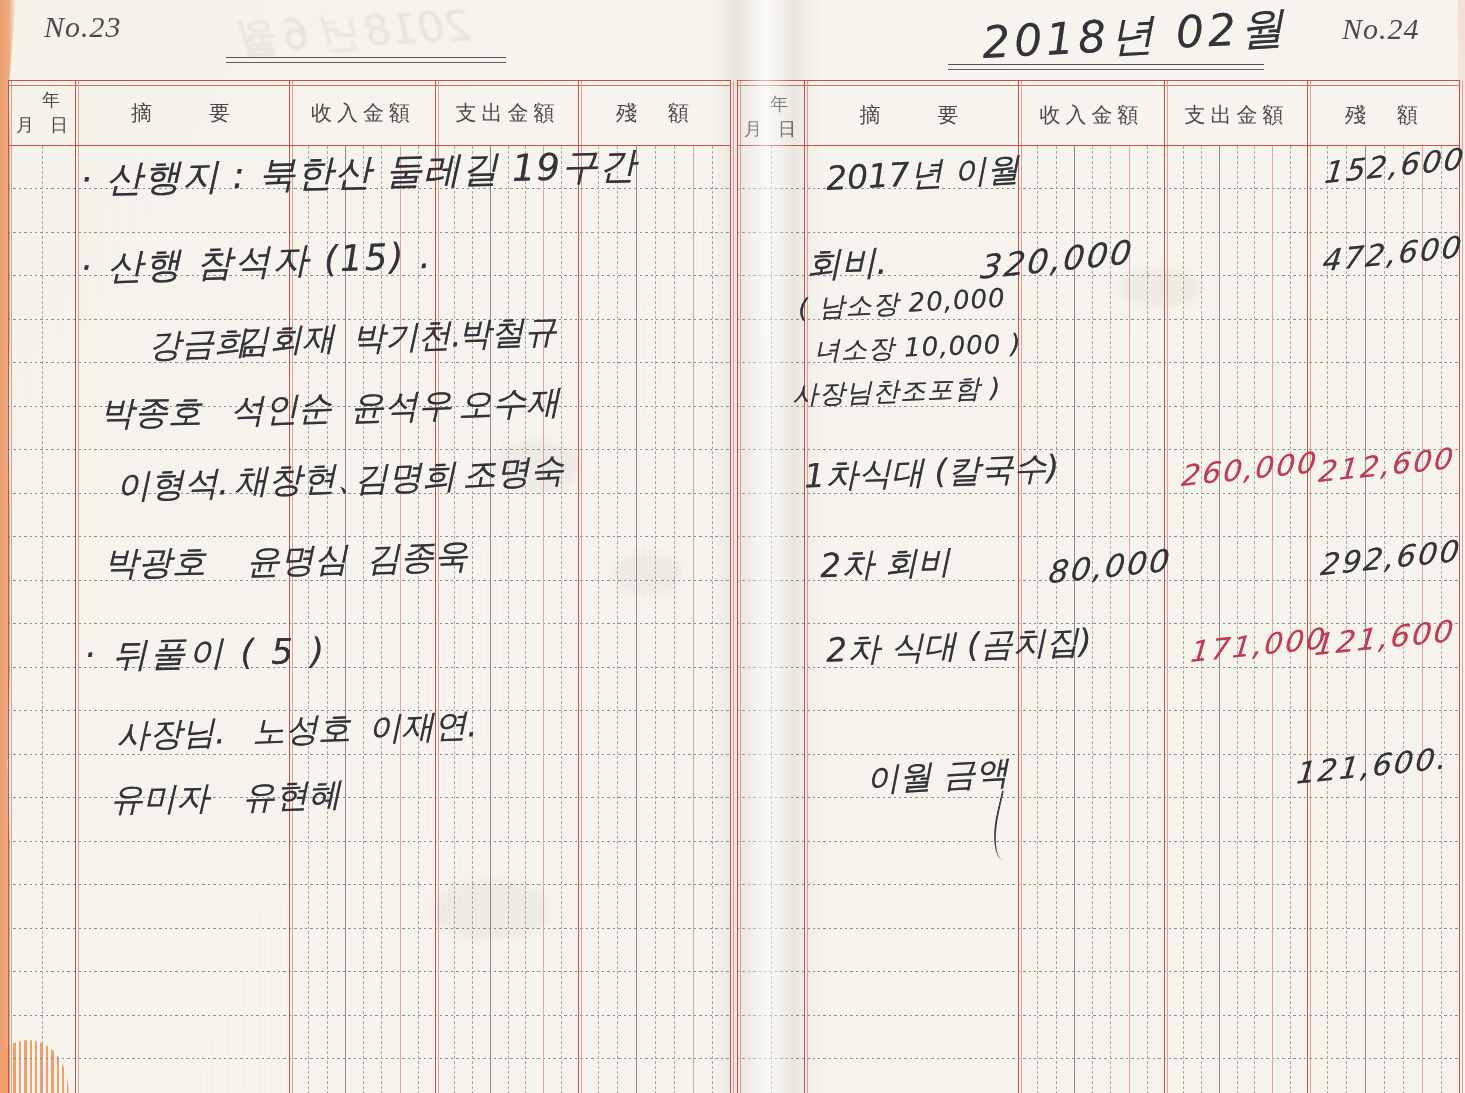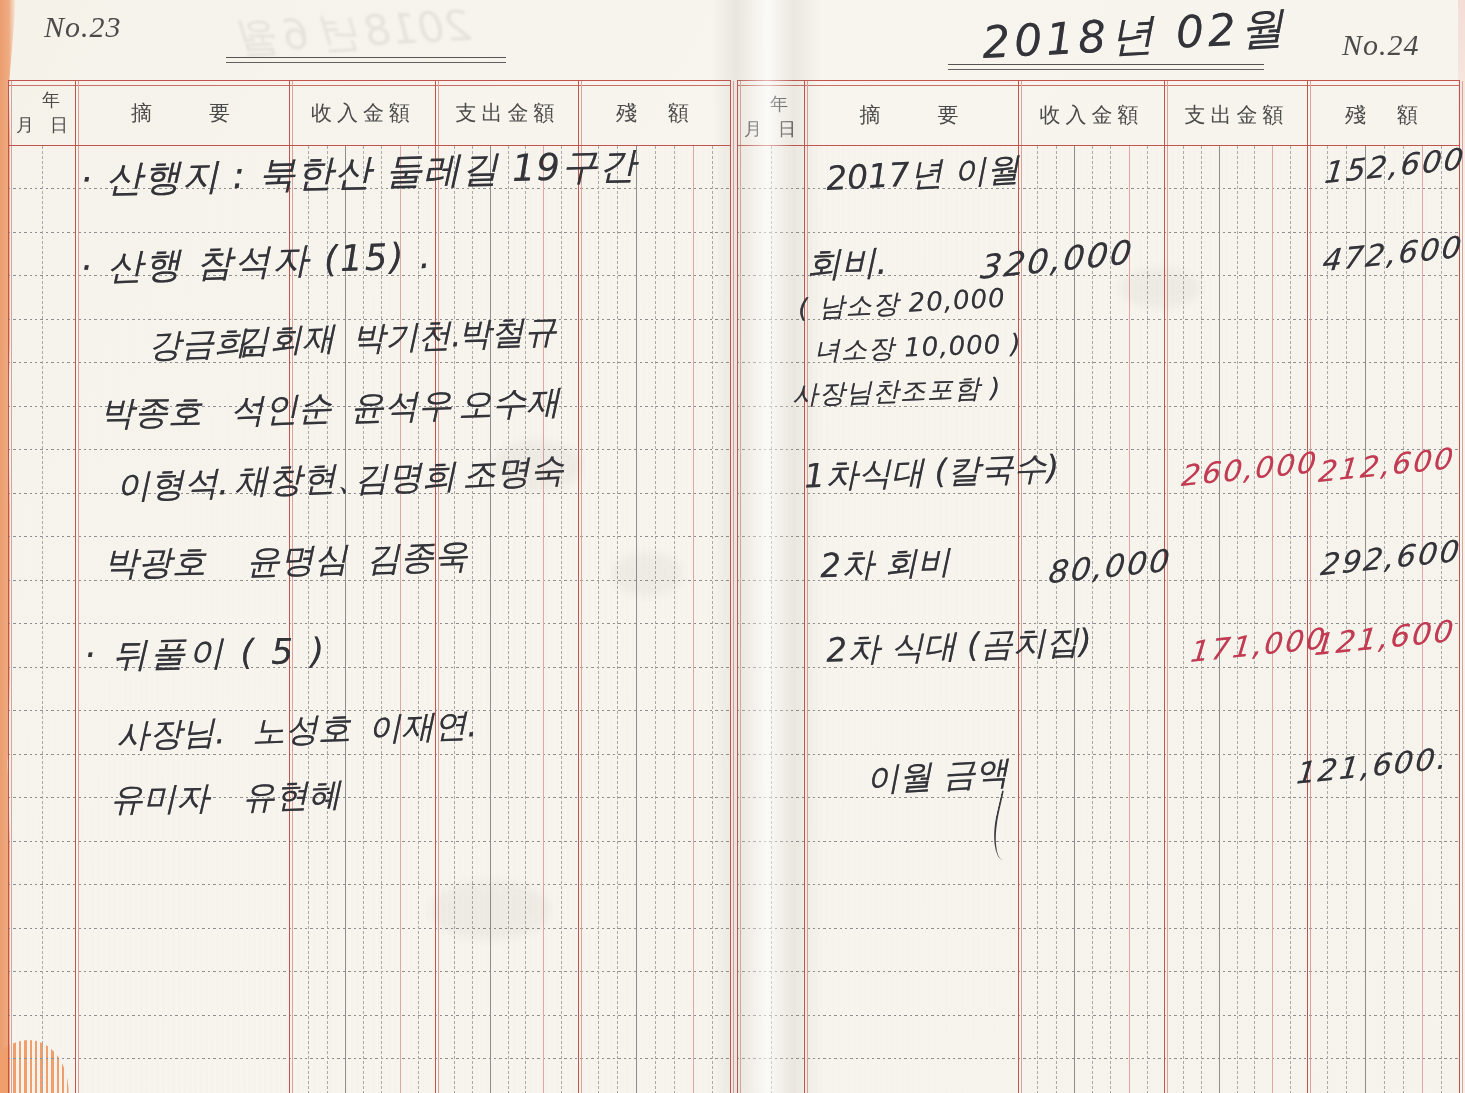--- a/index.html
+++ b/index.html
@@ -116,21 +116,21 @@
       <div class="vdash" style="left: 704px;"></div>
       <div class="vred" style="left: 0px;"></div>
       <div class="vred" style="left: 67px;"></div>
       <div class="vred" style="left: 281px;"></div>
       <div class="vred" style="left: 427px;"></div>
       <div class="vred" style="left: 570px;"></div>
       <div class="vred" style="left: 722px;"></div>
       <div class="hdrline"></div>
     </div>
     <div class="printed pageno" style="left:44px;top:10px;">No.23</div>
-  <div class="printed pageno" style="left:1342px;top:28px;">No.24</div>
+  <div class="printed pageno" style="left:1342px;top:12px;">No.24</div>
 
   <div class="ghost" style="left:240px;top:4px;">2018년 6월</div>
   <div class="dbl" style="left:226px;top:57px;width:280px;"></div>
 
   <div class="hw" style="left:982px;top:6px;font-size:44px;letter-spacing:4px;transform:rotate(-3deg);">2018년 02월</div>
   <div class="dbl" style="left:948px;top:64px;width:316px;"></div>
 
   <div class="printed hdate" style="left:42px;top:88px;">年</div>
   <div class="printed hdate" style="left:16px;top:113px;">月</div>
   <div class="printed hdate" style="left:50px;top:113px;">日</div>

